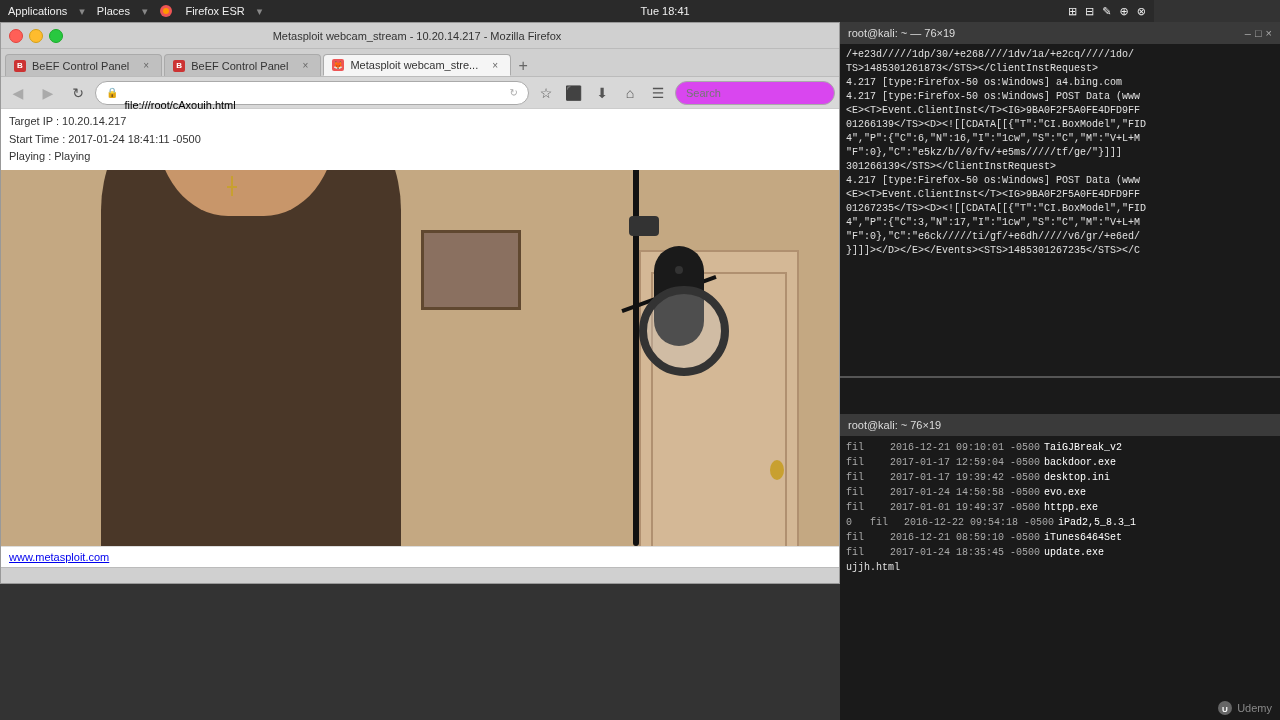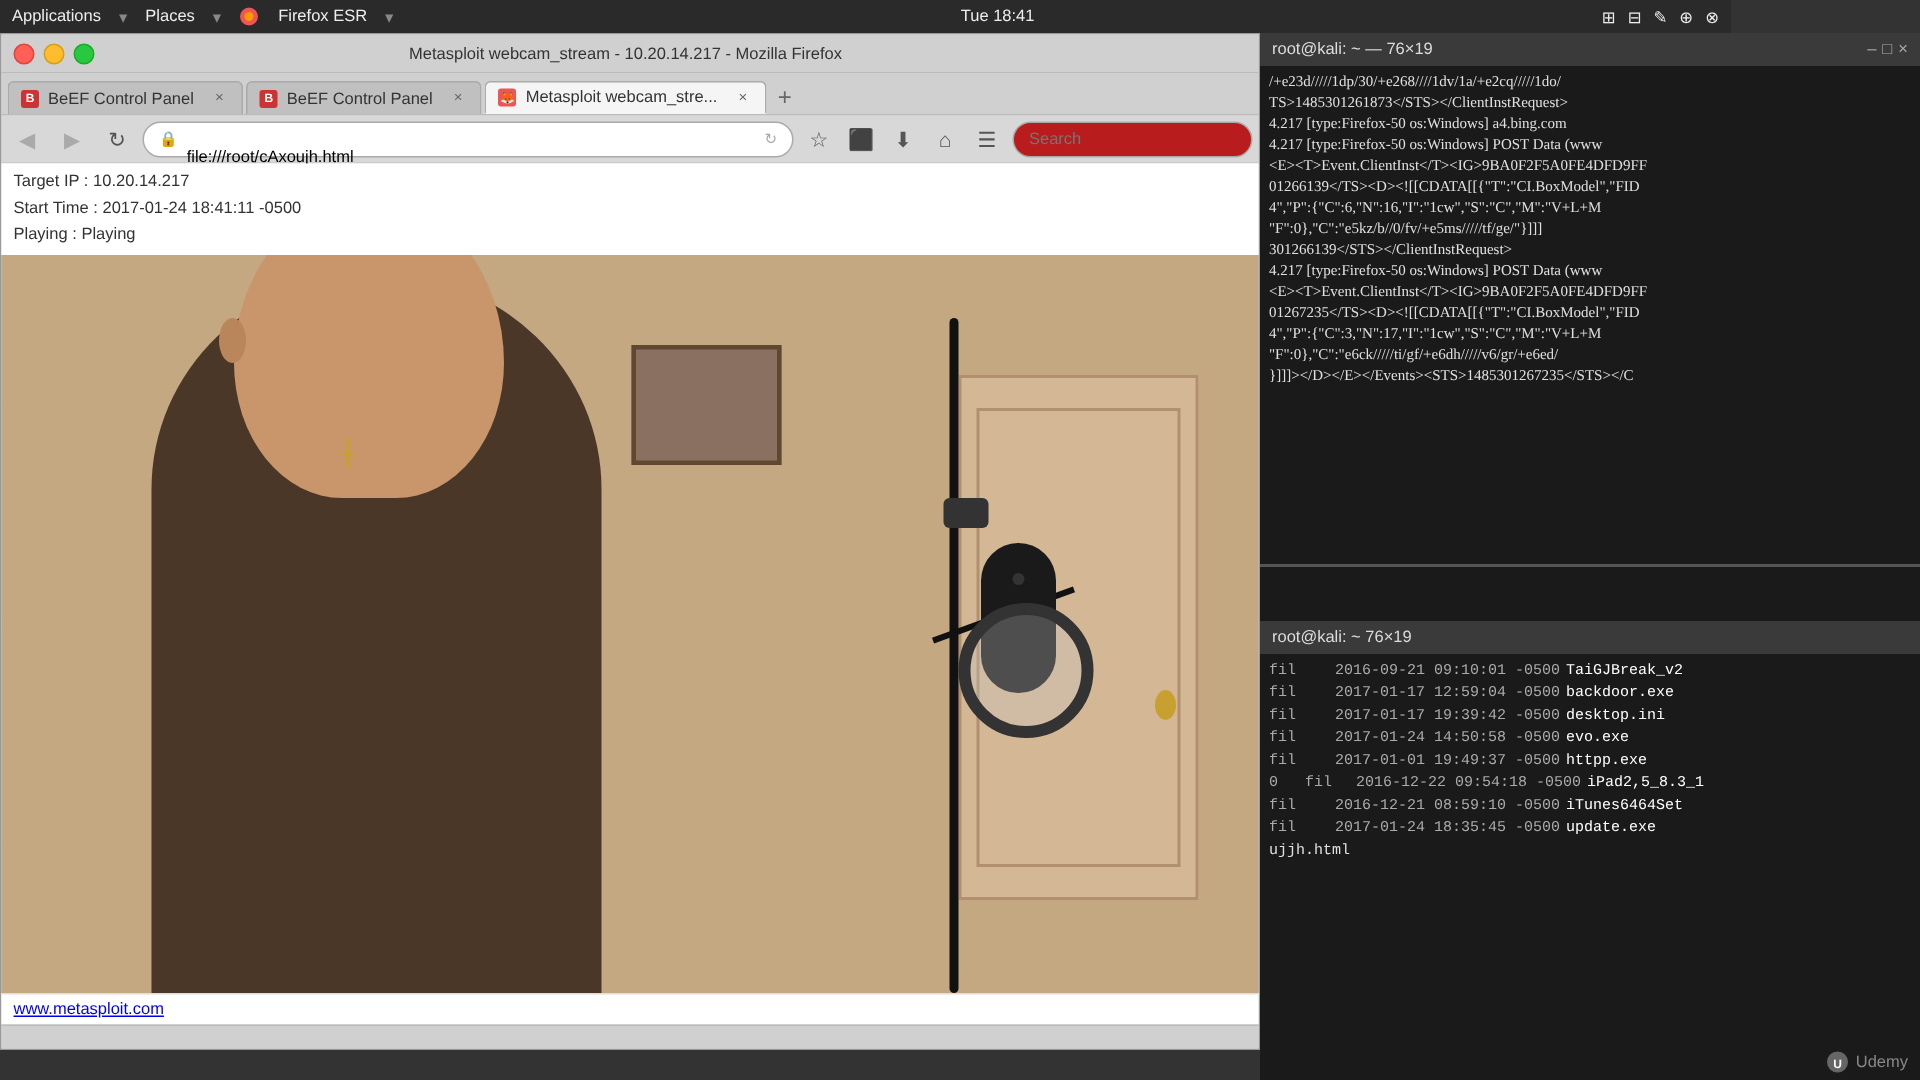--- a/index.html
+++ b/index.html
@@ -39,21 +39,21 @@
     #os-bar-right {
       display: flex;
       gap: 8px;
       align-items: center;
       font-size: 11px;
     }
 
     
     #browser-window {
       width: 840px;
-      height: 678px;
+      height: 562px;
       background: #f5f5f5;
       border: 1px solid #999;
       display: flex;
       flex-direction: column;
       position: absolute;
       top: 22px;
       left: 0;
     }
 
     
@@ -212,21 +212,21 @@
       background: transparent;
       margin-top: 24px;
     }
     #search-box {
       width: 160px;
       height: 24px;
       border: 1px solid #aaa;
       border-radius: 12px;
       padding: 0 10px;
       font-size: 11px;
-      background: #b91c1c;
+      background: #d946ef;
       display: flex;
       align-items: center;
     }
     #search-box input {
       border: none;
       outline: none;
       width: 100%;
       font-size: 11px;
       background: transparent;
     }
@@ -325,21 +325,21 @@
     }
     .term-ctrl {
       font-size: 11px;
       color: #aaa;
       cursor: pointer;
     }
     #terminal-top-content {
       flex: 1;
       padding: 4px 6px;
       overflow: hidden;
-      font-family: Liberation Serif, serif;
+      font-family: Liberation Mono, monospace;
       font-size: 10px;
       color: #e0e0e0;
       line-height: 1.4;
     }
     .term-line {
       white-space: pre;
       word-break: break-all;
     }
 
     
@@ -626,21 +626,21 @@
         <div class="term-line">"F":0},"C":"e6ck/////ti/gf/+e6dh/////v6/gr/+e6ed/</div>
         <div class="term-line">}]]]&gt;&lt;/D&gt;&lt;/E&gt;&lt;/Events&gt;&lt;STS&gt;1485301267235&lt;/STS&gt;&lt;/C</div>
       </div>
   </div>
 
   <div id="terminal-bottom">
     <div id="terminal-bottom-bar">
       <div id="terminal-bottom-title">root@kali: ~ 76×19</div>
     </div>
     <div id="terminal-bottom-content">
-    <div class="file-row"><span class="file-type">fil</span><span class="file-date">  2016-09-21 09:10:01 -0500</span>  <span class="file-name">TaiGJBreak_v2</span></div>
+    <div class="file-row"><span class="file-type">fil</span><span class="file-date">  2016-12-21 09:10:01 -0500</span>  <span class="file-name">TaiGJBreak_v2</span></div>
         <div class="file-row"><span class="file-type">fil</span><span class="file-date">  2017-01-17 12:59:04 -0500</span>  <span class="file-name">backdoor.exe</span></div>
         <div class="file-row"><span class="file-type">fil</span><span class="file-date">  2017-01-17 19:39:42 -0500</span>  <span class="file-name">desktop.ini</span></div>
         <div class="file-row"><span class="file-type">fil</span><span class="file-date">  2017-01-24 14:50:58 -0500</span>  <span class="file-name">evo.exe</span></div>
         <div class="file-row"><span class="file-type">fil</span><span class="file-date">  2017-01-01 19:49:37 -0500</span>  <span class="file-name">httpp.exe</span></div>
         <div class="file-row"><span class="file-type">0   fil</span><span class="file-date">  2016-12-22 09:54:18 -0500</span>  <span class="file-name">iPad2,5_8.3_1</span></div>
         <div class="file-row"><span class="file-type">fil</span><span class="file-date">  2016-12-21 08:59:10 -0500</span>  <span class="file-name">iTunes6464Set</span></div>
         <div class="file-row"><span class="file-type">fil</span><span class="file-date">  2017-01-24 18:35:45 -0500</span>  <span class="file-name">update.exe</span></div>
         <div class="term-line">ujjh.html</div>
       </div>
   </div>

